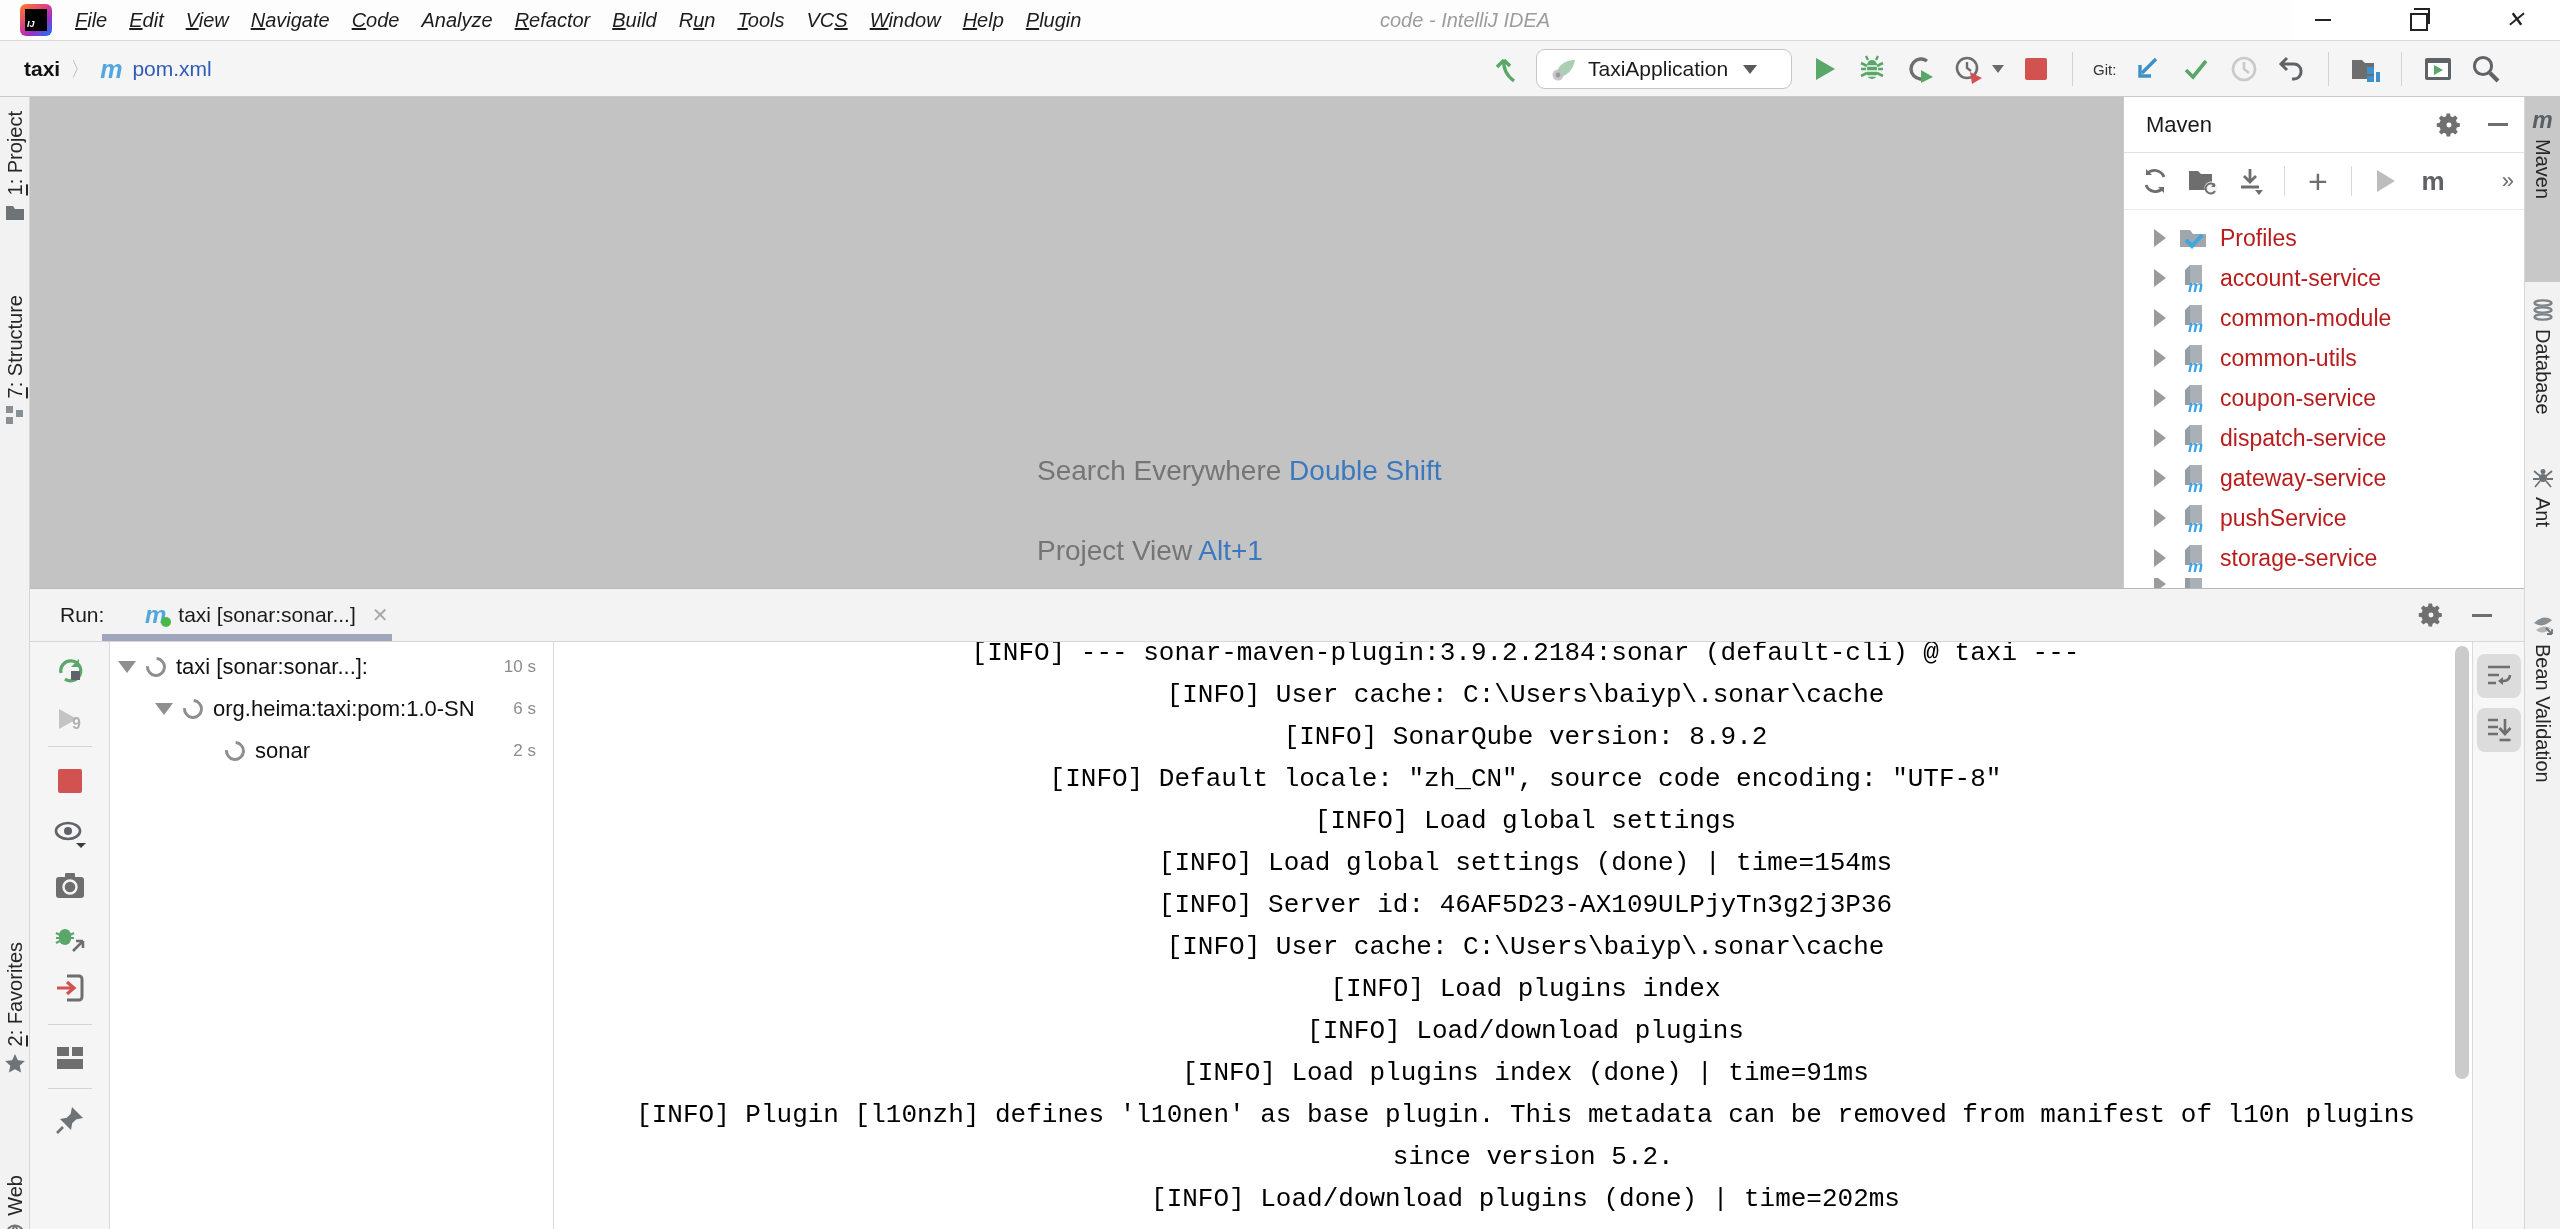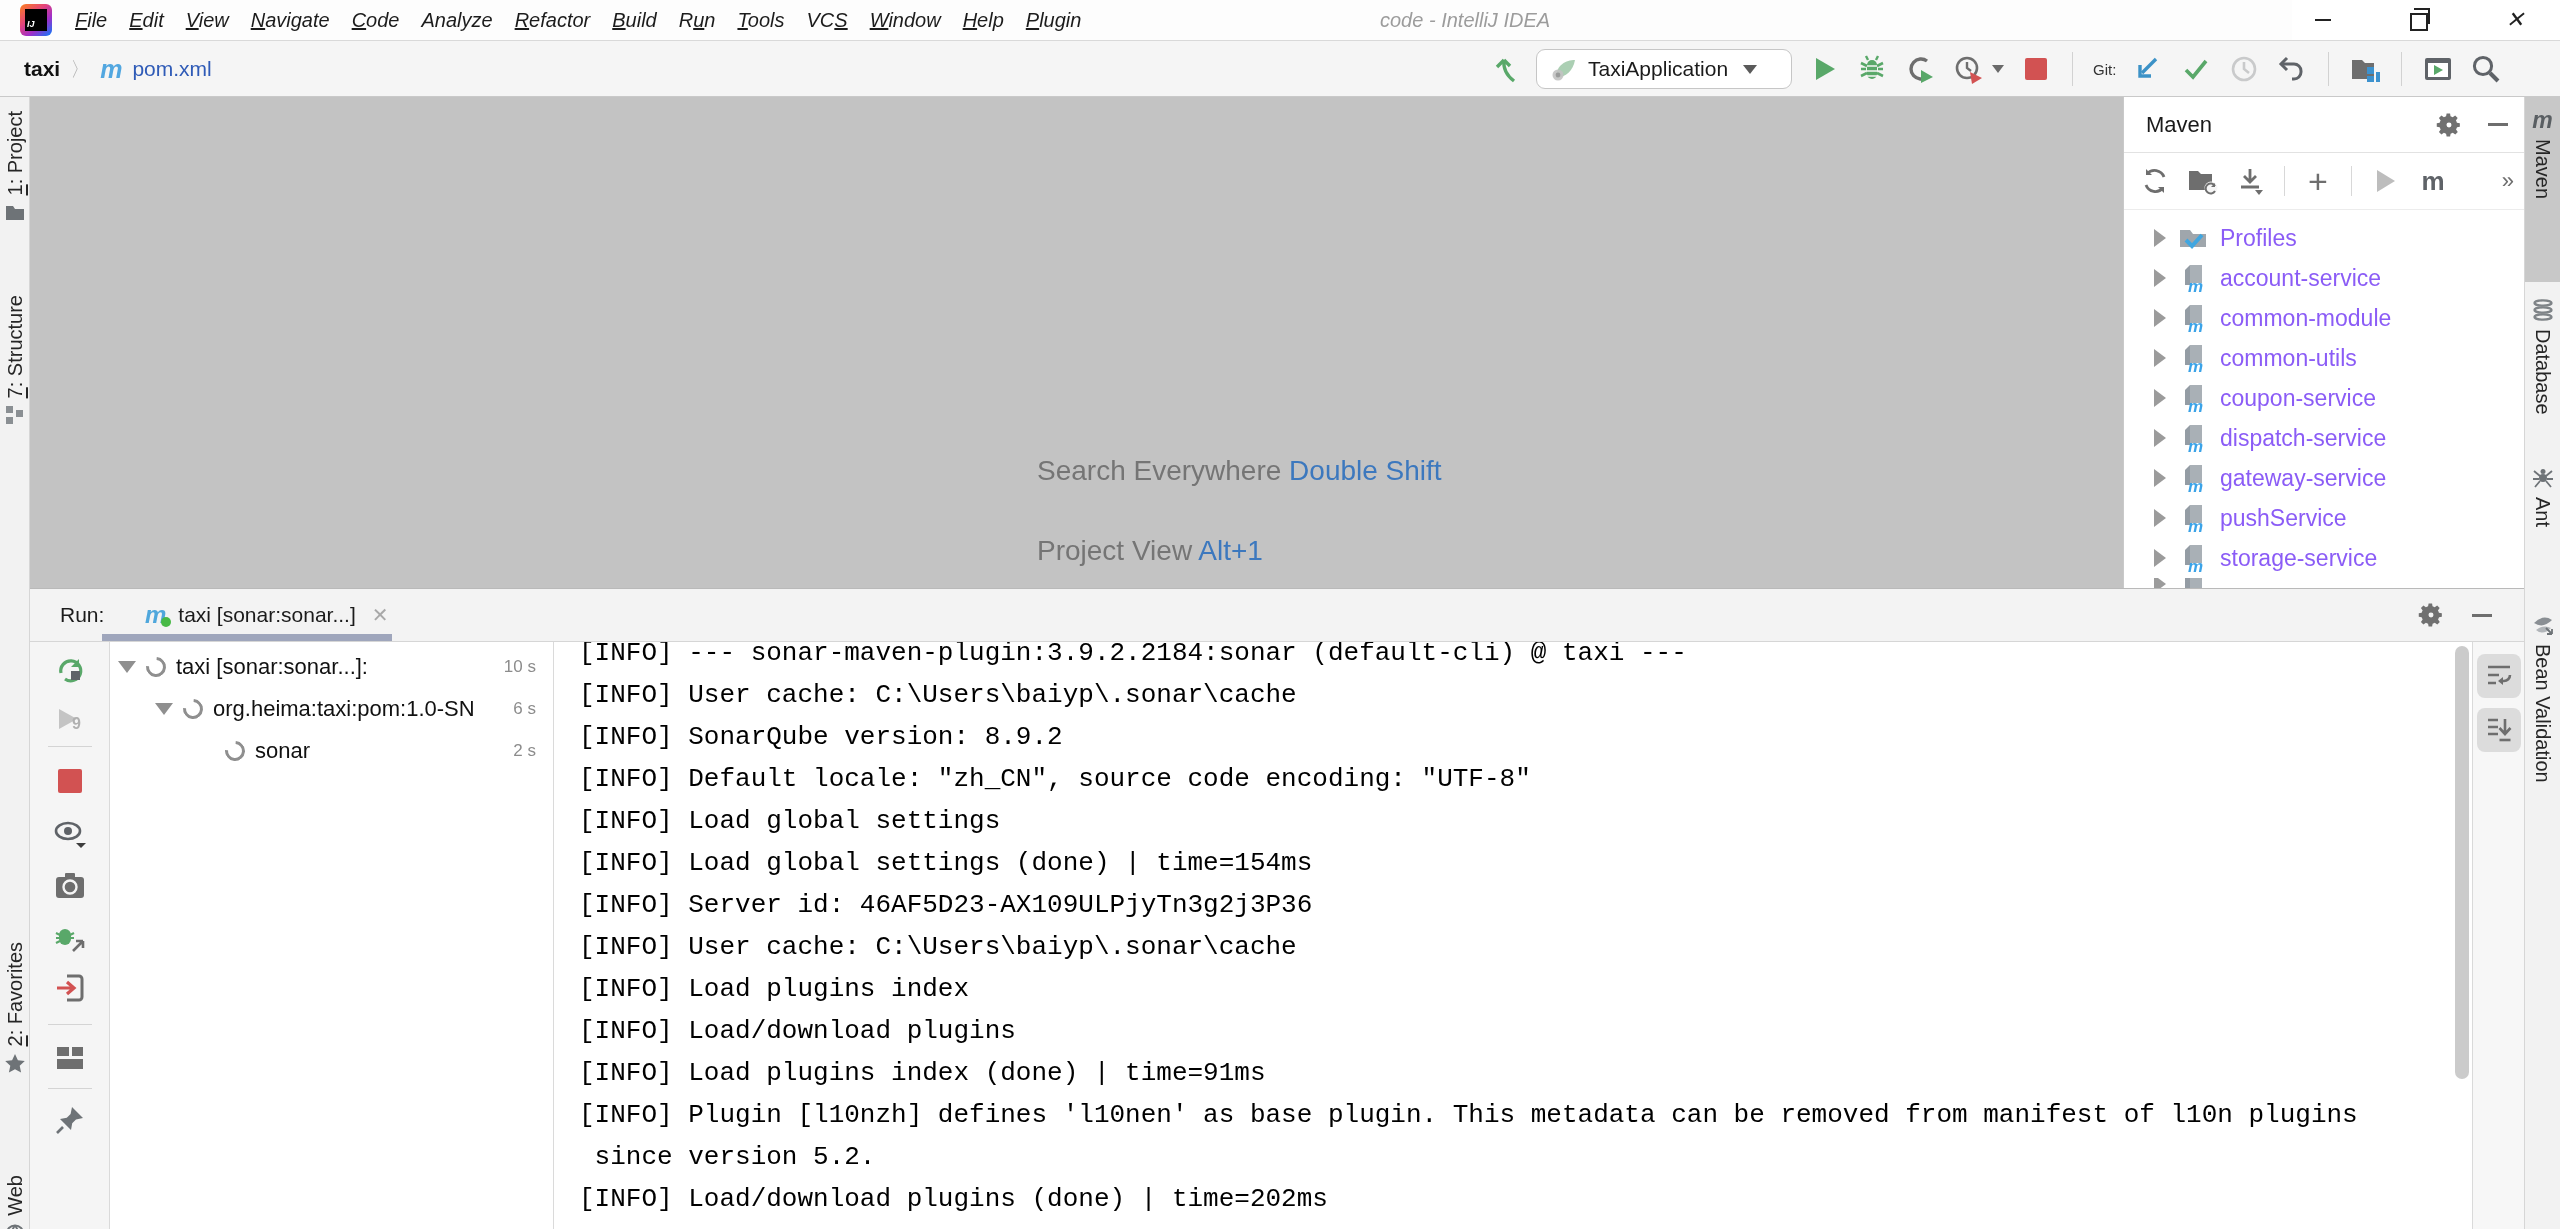--- a/index.html
+++ b/index.html
@@ -61,34 +61,34 @@
   .mp-header{position:relative;height:55px;border-bottom:1px solid #e2e2e2;display:flex;align-items:center}
   .mp-title{font-size:22px;color:#1a1a1a;padding-left:22px}
   .mp-header-icons{position:absolute;right:16px;display:flex;gap:26px;align-items:center}
   .mp-toolbar{position:relative;height:56px;border-bottom:1px solid #ececec;display:flex;align-items:center;gap:18px;padding-left:16px}
   .mp-tool{width:30px;height:30px;display:flex;align-items:center;justify-content:center}
   .mp-sep{width:1px;height:30px;background:#d8d8d8}
   .mp-more{position:absolute;right:12px;font-size:22px;color:#6e6e6e;letter-spacing:-2px}
   .m-goal{font-size:26px;font-weight:bold;color:#5f6368;line-height:20px}
   .mp-tree{position:relative;padding-top:8px}
   .mp-row{height:40px;display:flex;align-items:center;gap:12px;padding-left:30px}
-  .mp-row-label{font-size:23px;color:#8b5cf6}
+  .mp-row-label{font-size:23px;color:#b91c1c}
   .tri-r{width:0;height:0;border-top:9px solid transparent;border-bottom:9px solid transparent;border-left:12px solid #9b9b9b}
   .tri-d{width:0;height:0;border-left:9px solid transparent;border-right:9px solid transparent;border-top:12px solid #8f8f8f}
 
   
   .right-stripe{position:absolute;left:2524px;top:97px;width:36px;height:1132px;background:#f2f2f2;
     border-left:1px solid #d6d6d6;box-sizing:border-box;}
   .stripe-btn-r{position:absolute;left:0;width:35px;display:flex;flex-direction:column;align-items:center;gap:8px;padding-top:12px;box-sizing:border-box}
   .stripe-active{background:#c8c8c8}
   .stripe-m{font-size:23px;font-weight:bold;font-style:italic;color:#5a5f63;line-height:22px}
 
   
   .run-panel{position:absolute;left:30px;top:588px;width:2494px;height:641px;background:#eab308;
-    border-top:1px solid #b9b9b9;box-sizing:border-box;}
+    border-top:1px solid #b9b9b9;box-sizing:border-box;text-align:center;}
   .run-header{position:absolute;left:0;top:0;width:2494px;height:53px;background:#f3f3f3;
     border-bottom:1px solid #d6d6d6;box-sizing:border-box;}
   .run-label{position:absolute;left:30px;top:0;height:52px;display:flex;align-items:center;font-size:21px;color:#1b1b1b}
   .run-tab{position:absolute;left:105px;top:0;height:52px;display:flex;align-items:center;gap:12px;padding:0 10px}
   .tab-m{position:relative;font-size:24px;font-weight:bold;font-style:italic;color:#4fa7dc}
   .tab-m-dot{position:absolute;right:-5px;bottom:2px;width:10px;height:10px;border-radius:50%;background:#48b946}
   .run-tab-label{font-size:21px;color:#1b1b1b}
   .tab-close{font-size:20px;color:#a8a8a8;margin-left:4px}
   .tab-underline{position:absolute;left:72px;bottom:0;width:290px;height:7px;background:#9fa6bc}
   .run-header-icons{position:absolute;right:32px;top:0;height:52px;display:flex;align-items:center;gap:28px}

